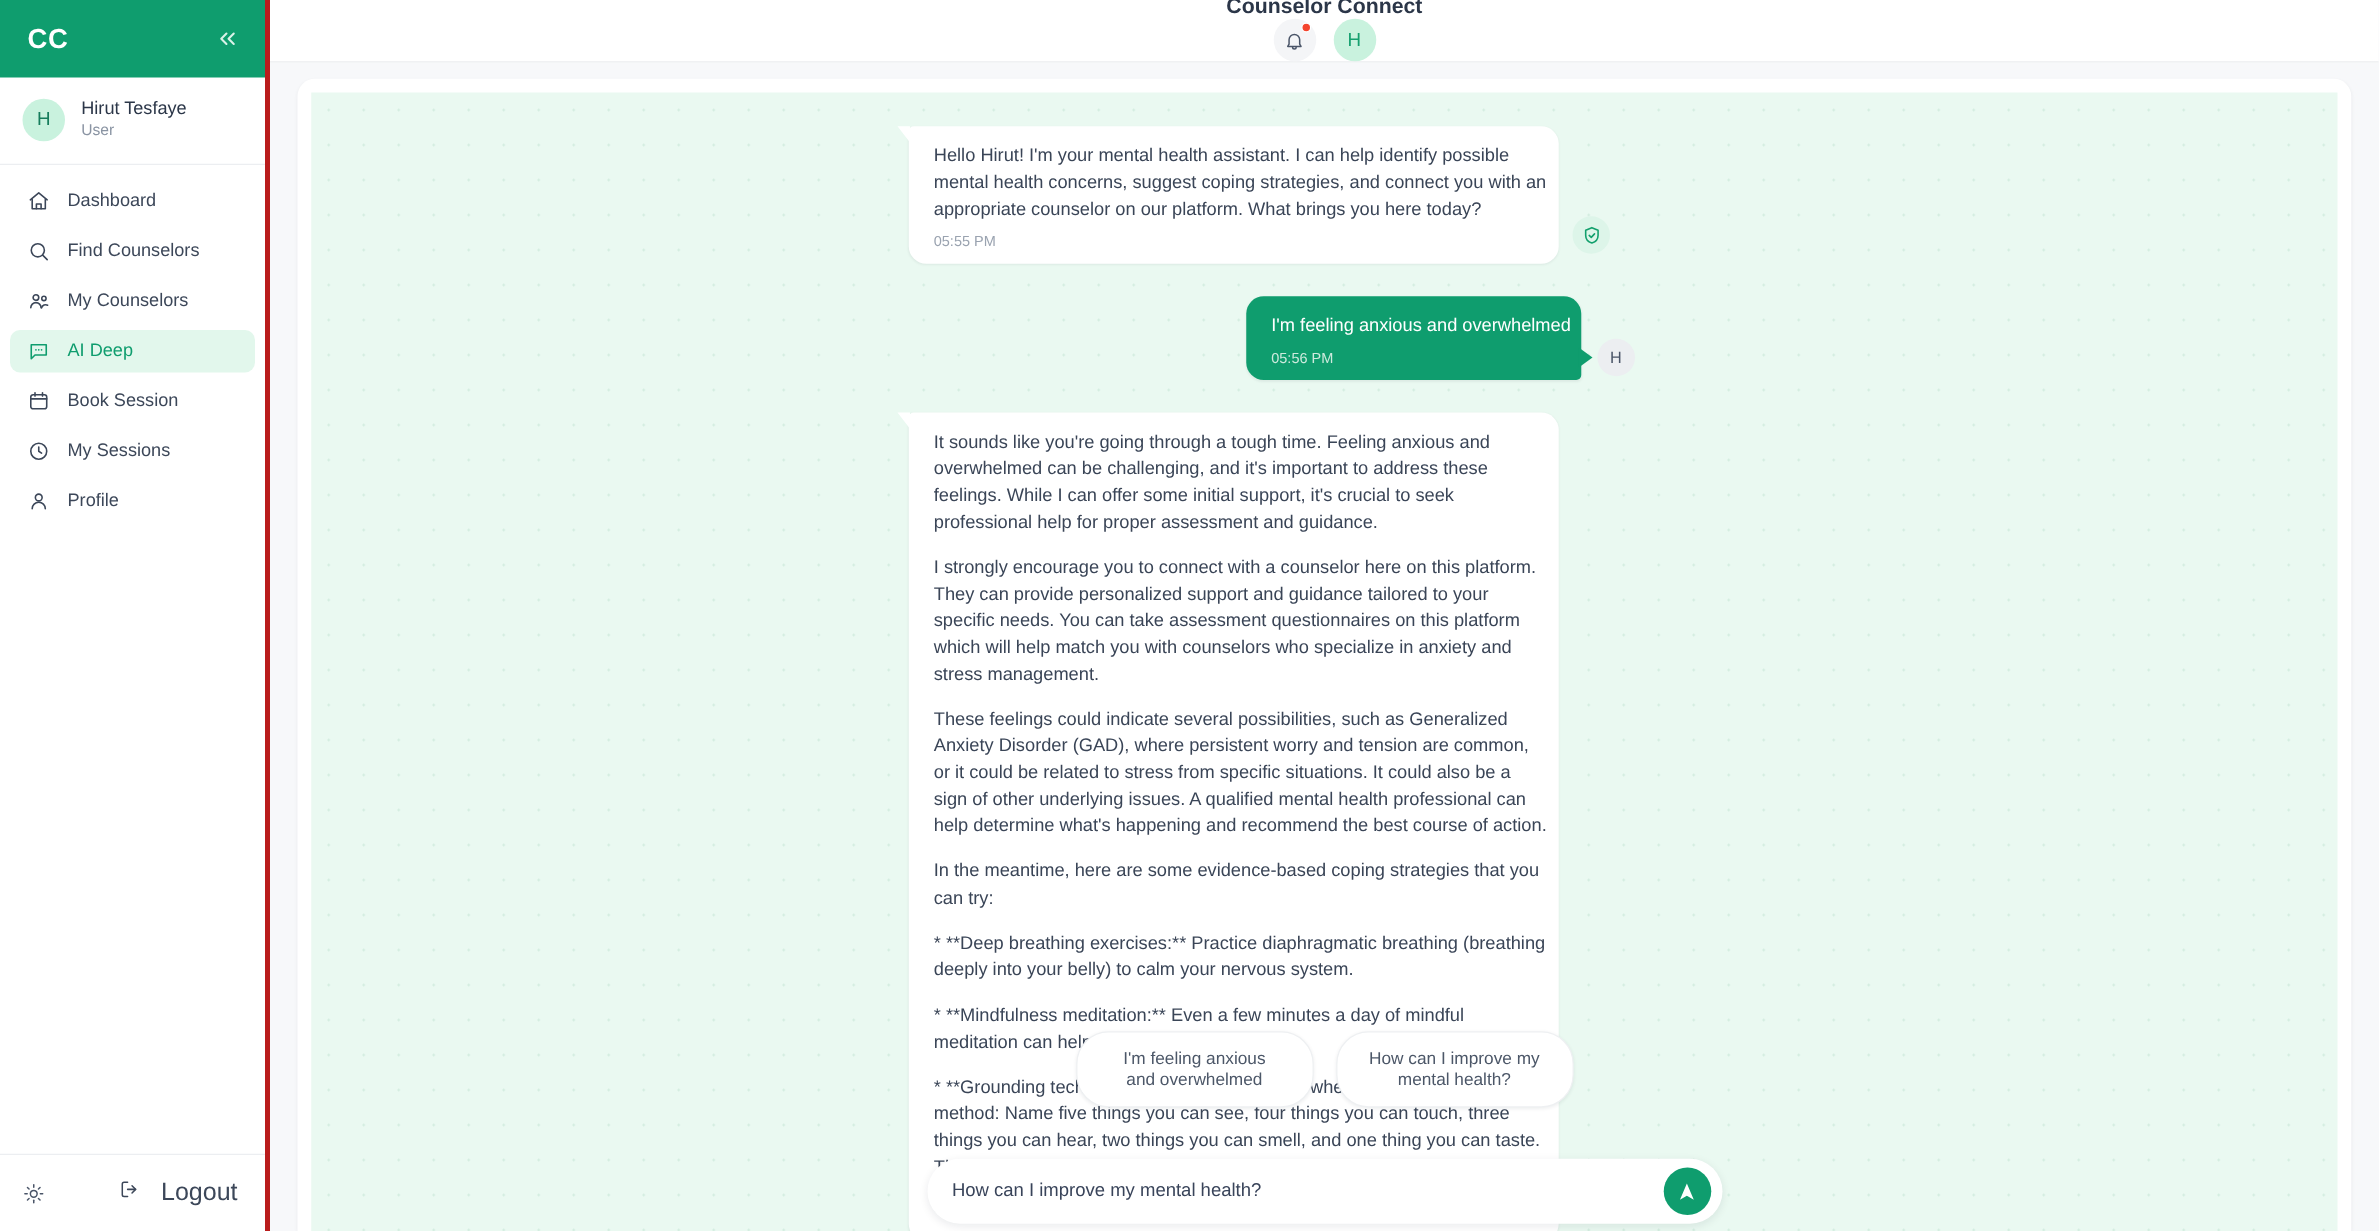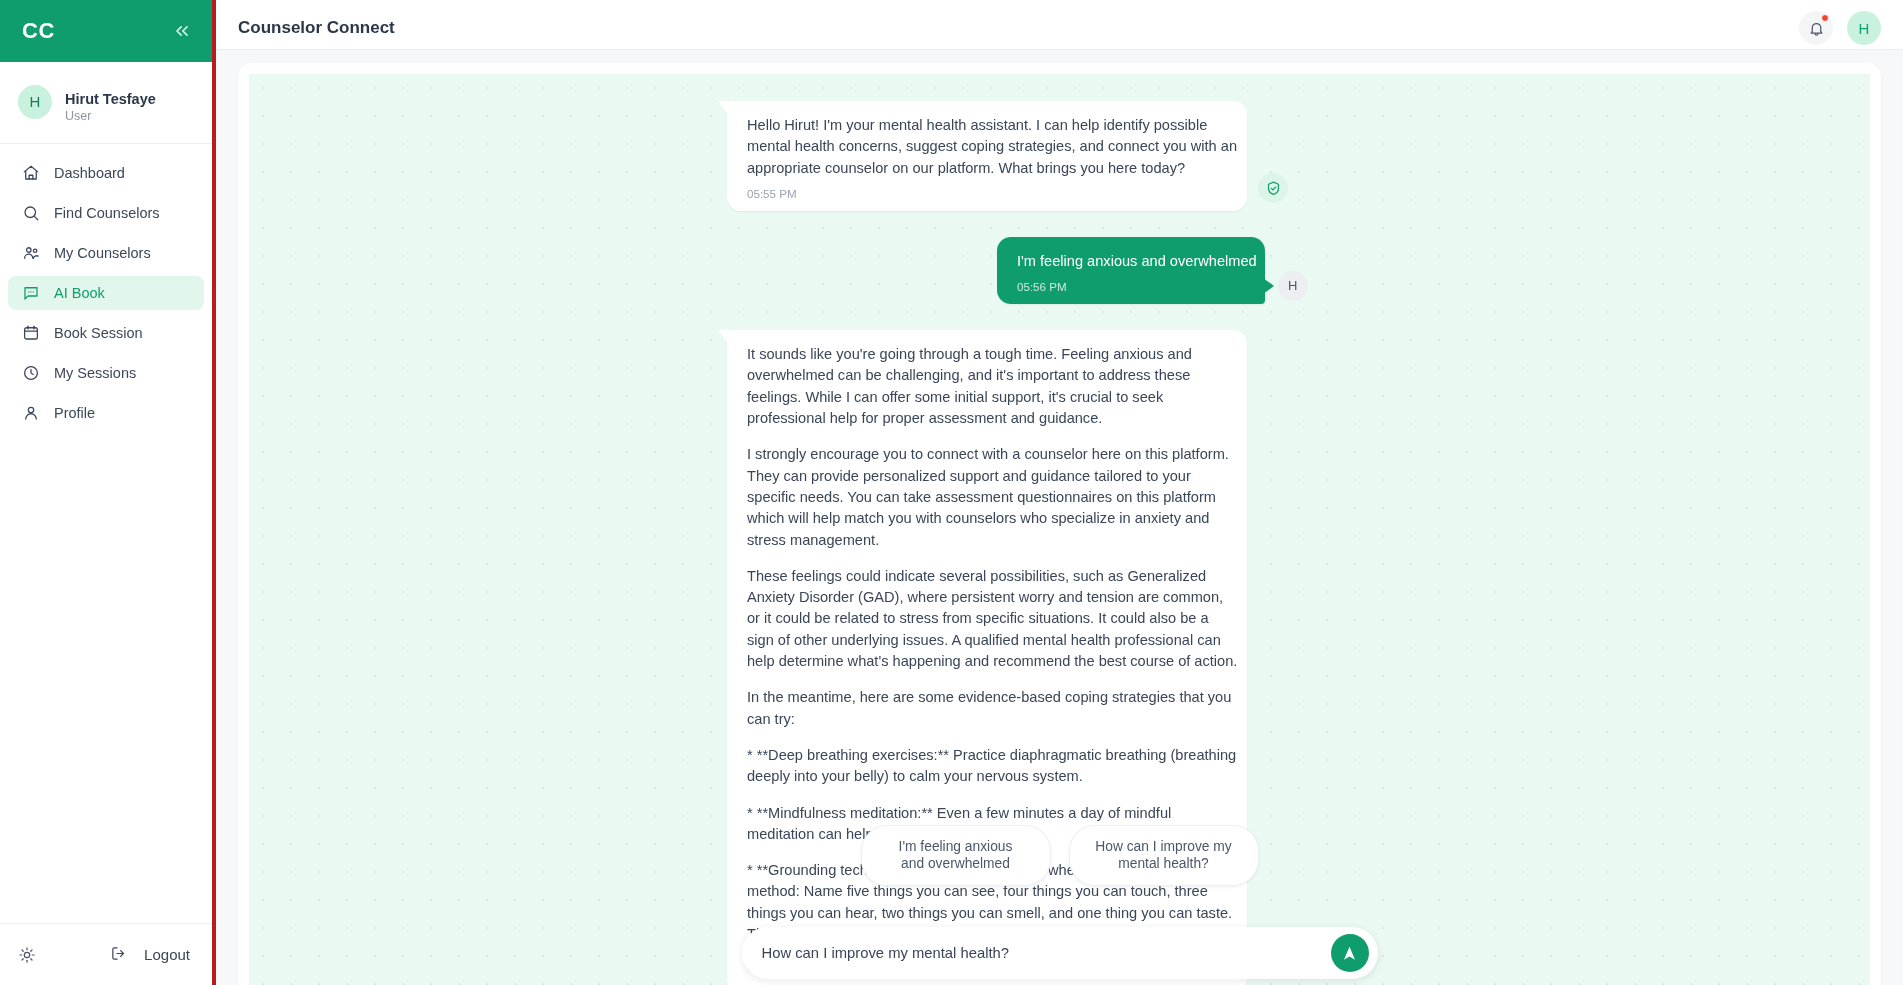--- a/index.html
+++ b/index.html
@@ -36,21 +36,21 @@
     display: flex; align-items: center; gap: 13px;
     padding: 16px 18px 17px 18px;
     border-bottom: 1px solid #eceef1;
   }
   .avatar-sm {
     width: 34px; height: 34px; border-radius: 50%;
     background: #c9f2de; color: #167d5c;
     display: flex; align-items: center; justify-content: center;
     font-size: 15px; flex: 0 0 34px;
   }
-  .sb-user-name { font-size: 14.5px; font-weight: bold; color: #2b3648; line-height: 1.25; margin-top: 12px; }
+  .sb-user-name { font-size: 14.5px; font-weight: normal; color: #2b3648; line-height: 1.25; }
   .sb-user-role { font-size: 12.5px; color: #8a94a3; line-height: 1.4; }
 
   .sb-nav { padding: 12px 8px 0 8px; flex: 1; }
   .nav-item {
     display: flex; align-items: center; gap: 14px;
     height: 34px; padding: 0 14px;
     margin-bottom: 6px;
     border-radius: 8px;
     font-size: 14.5px; color: #3c4759;
     cursor: pointer;
@@ -60,30 +60,31 @@
   .nav-item svg { width: 18px; height: 18px; stroke: currentColor; fill: none; stroke-width: 1.7; stroke-linecap: round; stroke-linejoin: round; }
 
   .sb-bottom {
     border-top: 1px solid #eceef1;
     height: 62px;
     display: flex; align-items: center; justify-content: space-between;
     padding: 0 22px 0 16px;
   }
   .theme-btn { width: 22px; height: 22px; cursor: pointer; display:flex; align-items:center; justify-content:center;}
   .theme-btn svg { width: 18px; height: 18px; stroke: #4a5568; fill:none; stroke-width:1.6; stroke-linecap:round;}
-  .logout-btn { display:flex; align-items:center; gap: 17px; font-size: 15px; color: #3c4759; cursor:pointer; }
+  .logout-btn { display:flex; align-items:center; gap: 17px; font-size: 20px; color: #3c4759; cursor:pointer; }
   .logout-btn svg { width: 17px; height: 17px; stroke: #3c4759; fill:none; stroke-width:1.7; stroke-linecap:round; stroke-linejoin:round;}
 
   
   .main { flex: 1; display: flex; flex-direction: column; background: #f7f8fa; min-width:0; }
   .topbar {
     height: 50px; background: #ffffff;
     border-bottom: 1px solid #ebedf0;
-    display: flex; align-items: center; justify-content: space-between;
+    display: flex; align-items: center; justify-content: flex-end;
     padding: 7px 22px 0 22px;
+    flex-direction: column;
   }
   .topbar-title { font-size: 17px; font-weight: bold; color: #2b3648; }
   .topbar-right { display:flex; align-items:center; gap: 14px; }
   .bell-wrap {
     position: relative; width: 34px; height: 34px; border-radius: 50%;
     background: #f4f5f7; display:flex; align-items:center; justify-content:center;
     cursor: pointer;
   }
   .bell-wrap svg { width: 17px; height: 17px; stroke: #4a5568; fill:none; stroke-width:1.7; stroke-linecap:round; stroke-linejoin:round;}
   .bell-dot { position:absolute; top: 3px; right: 4px; width: 8px; height: 8px; border-radius:50%; background:#f4442e; border: 1.5px solid #fff;}
@@ -244,21 +245,21 @@
       </div>
       <div class="nav-item active">
         <span class="ico">
             <svg viewBox="0 0 24 24">
               <path d="M4 5h16v11H8l-4 4z"></path>
               <circle cx="9" cy="10.5" r=".9" fill="currentColor" stroke="none"></circle>
               <circle cx="12" cy="10.5" r=".9" fill="currentColor" stroke="none"></circle>
               <circle cx="15" cy="10.5" r=".9" fill="currentColor" stroke="none"></circle>
             </svg>
           </span>
-        <span>AI Book</span>
+        <span>AI Deep</span>
       </div>
       <div class="nav-item">
         <span class="ico">
             <svg viewBox="0 0 24 24">
               <rect x="3.5" y="5" width="17" height="15" rx="2.5"></rect>
               <line x1="3.5" y1="9.5" x2="20.5" y2="9.5"></line>
               <line x1="8" y1="3" x2="8" y2="6.5"></line>
               <line x1="16" y1="3" x2="16" y2="6.5"></line>
             </svg>
           </span>

